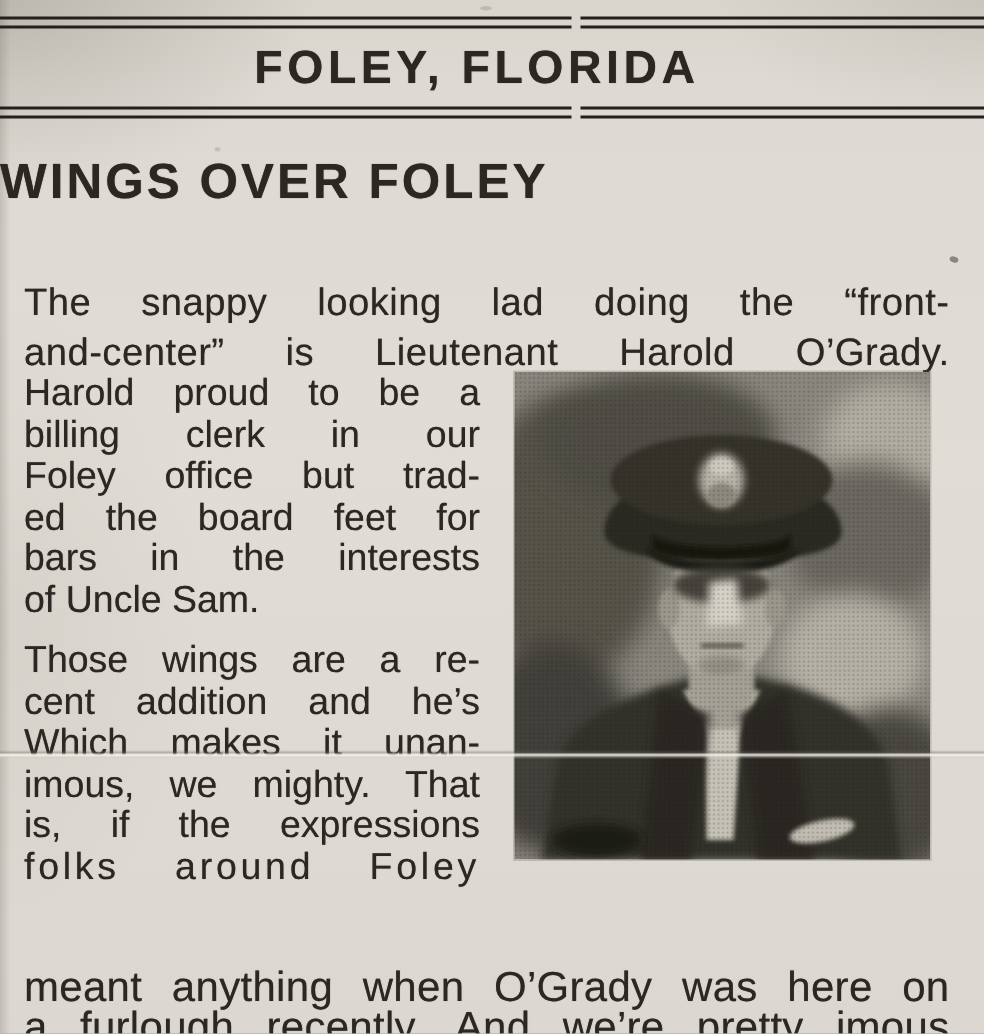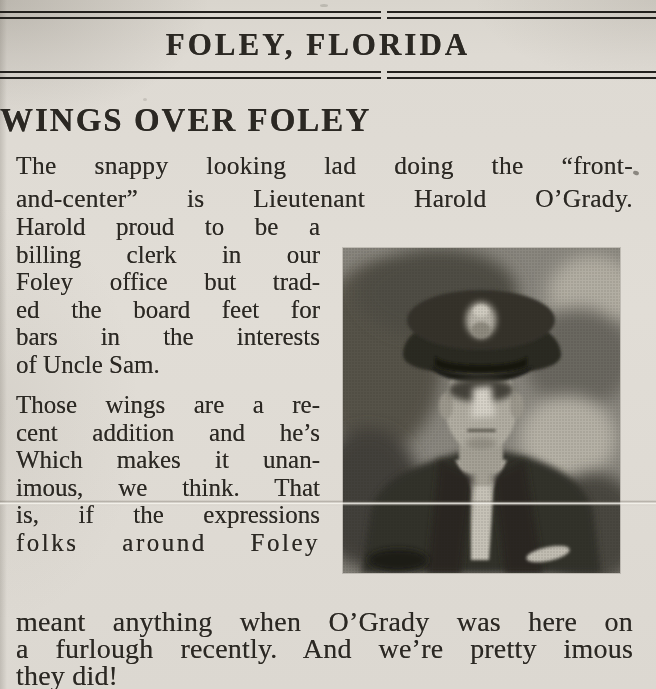--- a/index.html
+++ b/index.html
@@ -4,42 +4,42 @@
 <style>
   html,body { margin:0; padding:0; background:#b8b4ac; }
   .page {
     position:relative; width:656px; height:689px; overflow:hidden;
     background:
       radial-gradient(ellipse 300px 180px at 0% 0%, rgba(110,104,94,.28), rgba(110,104,94,0) 70%),
       radial-gradient(ellipse 260px 120px at 100% 0%, rgba(120,114,104,.16), rgba(120,114,104,0) 70%),
       radial-gradient(ellipse 200px 300px at 0% 60%, rgba(130,124,112,.10), rgba(130,124,112,0) 70%),
       linear-gradient(90deg, rgba(95,90,80,.22) 0px, rgba(95,90,80,0) 7px),
       linear-gradient(180deg, #d9d5cd 0%, #dedad3 8%, #e1ddd6 45%, #dcd8d1 100%);
-    font-family:Liberation Serif, serif;
+    font-family:Liberation Sans, sans-serif;
     color:#2b2823;
   }
   
   .rulepair { position:absolute; left:0; width:656px; display:flex; }
   .rulepair .seg { height:4px; border-top:2.5px solid #23211d; border-bottom:2.5px solid #23211d; }
   .rulepair .seg.a { width:381px; }
   .rulepair .seg.gap { width:6px; border-color:transparent; }
   .rulepair .seg.b { flex:1; }
   .rule-top { top:11px; }
   .rule-bottom { top:71px; }
   .masthead-title {
     position:absolute; top:27px; left:0; width:636px; text-align:center;
     font-size:31px; font-weight:bold; letter-spacing:3px;
     text-shadow:0 0 .6px rgba(35,33,29,.75);
   }
   .headline {
     position:absolute; top:102px; left:0; width:644px; 
     font-size:33px; font-weight:bold; letter-spacing:2px;
     text-shadow:0 0 .6px rgba(35,33,29,.75);
   }
-  .bodytext { text-shadow:0 0 .5px rgba(43,40,35,.6); }
+  .bodytext { text-shadow:0 0 .5px rgba(43,40,35,.6);margin-top:36px; }
   .line { text-align:justify; text-align-last:justify; white-space:nowrap; }
   .line.no-stretch { text-align-last:left; }
   .intro { position:absolute; top:150px; left:16px; width:617px; font-size:25.5px; }
   .intro .line { line-height:32.5px; letter-spacing:.3px; }
   .leftcol { position:absolute; top:213px; left:16px; width:304px; font-size:25px; }
   .leftcol .line { line-height:27.5px; }
   .leftcol .para2 { margin-top:13px; }
   .leftcol .line.ls { letter-spacing:2.5px; }
   .outro { position:absolute; top:608px; left:16px; width:617px; font-size:28px; }
   .outro .line { line-height:27px; letter-spacing:.2px; }
@@ -90,21 +90,21 @@
       <div class="line">billing clerk in our</div>
       <div class="line">Foley office but trad-</div>
       <div class="line">ed the board feet for</div>
       <div class="line">bars in the interests</div>
       <div class="line no-stretch">of Uncle Sam.</div>
     </div>
     <div class="para2">
       <div class="line">Those wings are a re-</div>
       <div class="line">cent addition and he’s</div>
       <div class="line">Which makes it unan-</div>
-      <div class="line">imous, we think. That</div>
+      <div class="line">imous, we mighty. That</div>
       <div class="line">is, if the expressions</div>
       <div class="line ls">folks around Foley</div>
     </div>
   </div>
 
   <div class="photo" title="Halftone newspaper portrait of Lieutenant Harold O'Grady wearing an officer's peaked cap with eagle insignia, dark uniform jacket, light tie, and pilot wings on his chest">
     <svg width="277" height="325" viewBox="0 0 277 325" role="img">
       <defs>
         <filter id="soft" x="-40%" y="-40%" width="180%" height="180%">
             <feGaussianBlur stdDeviation="8"></feGaussianBlur>

